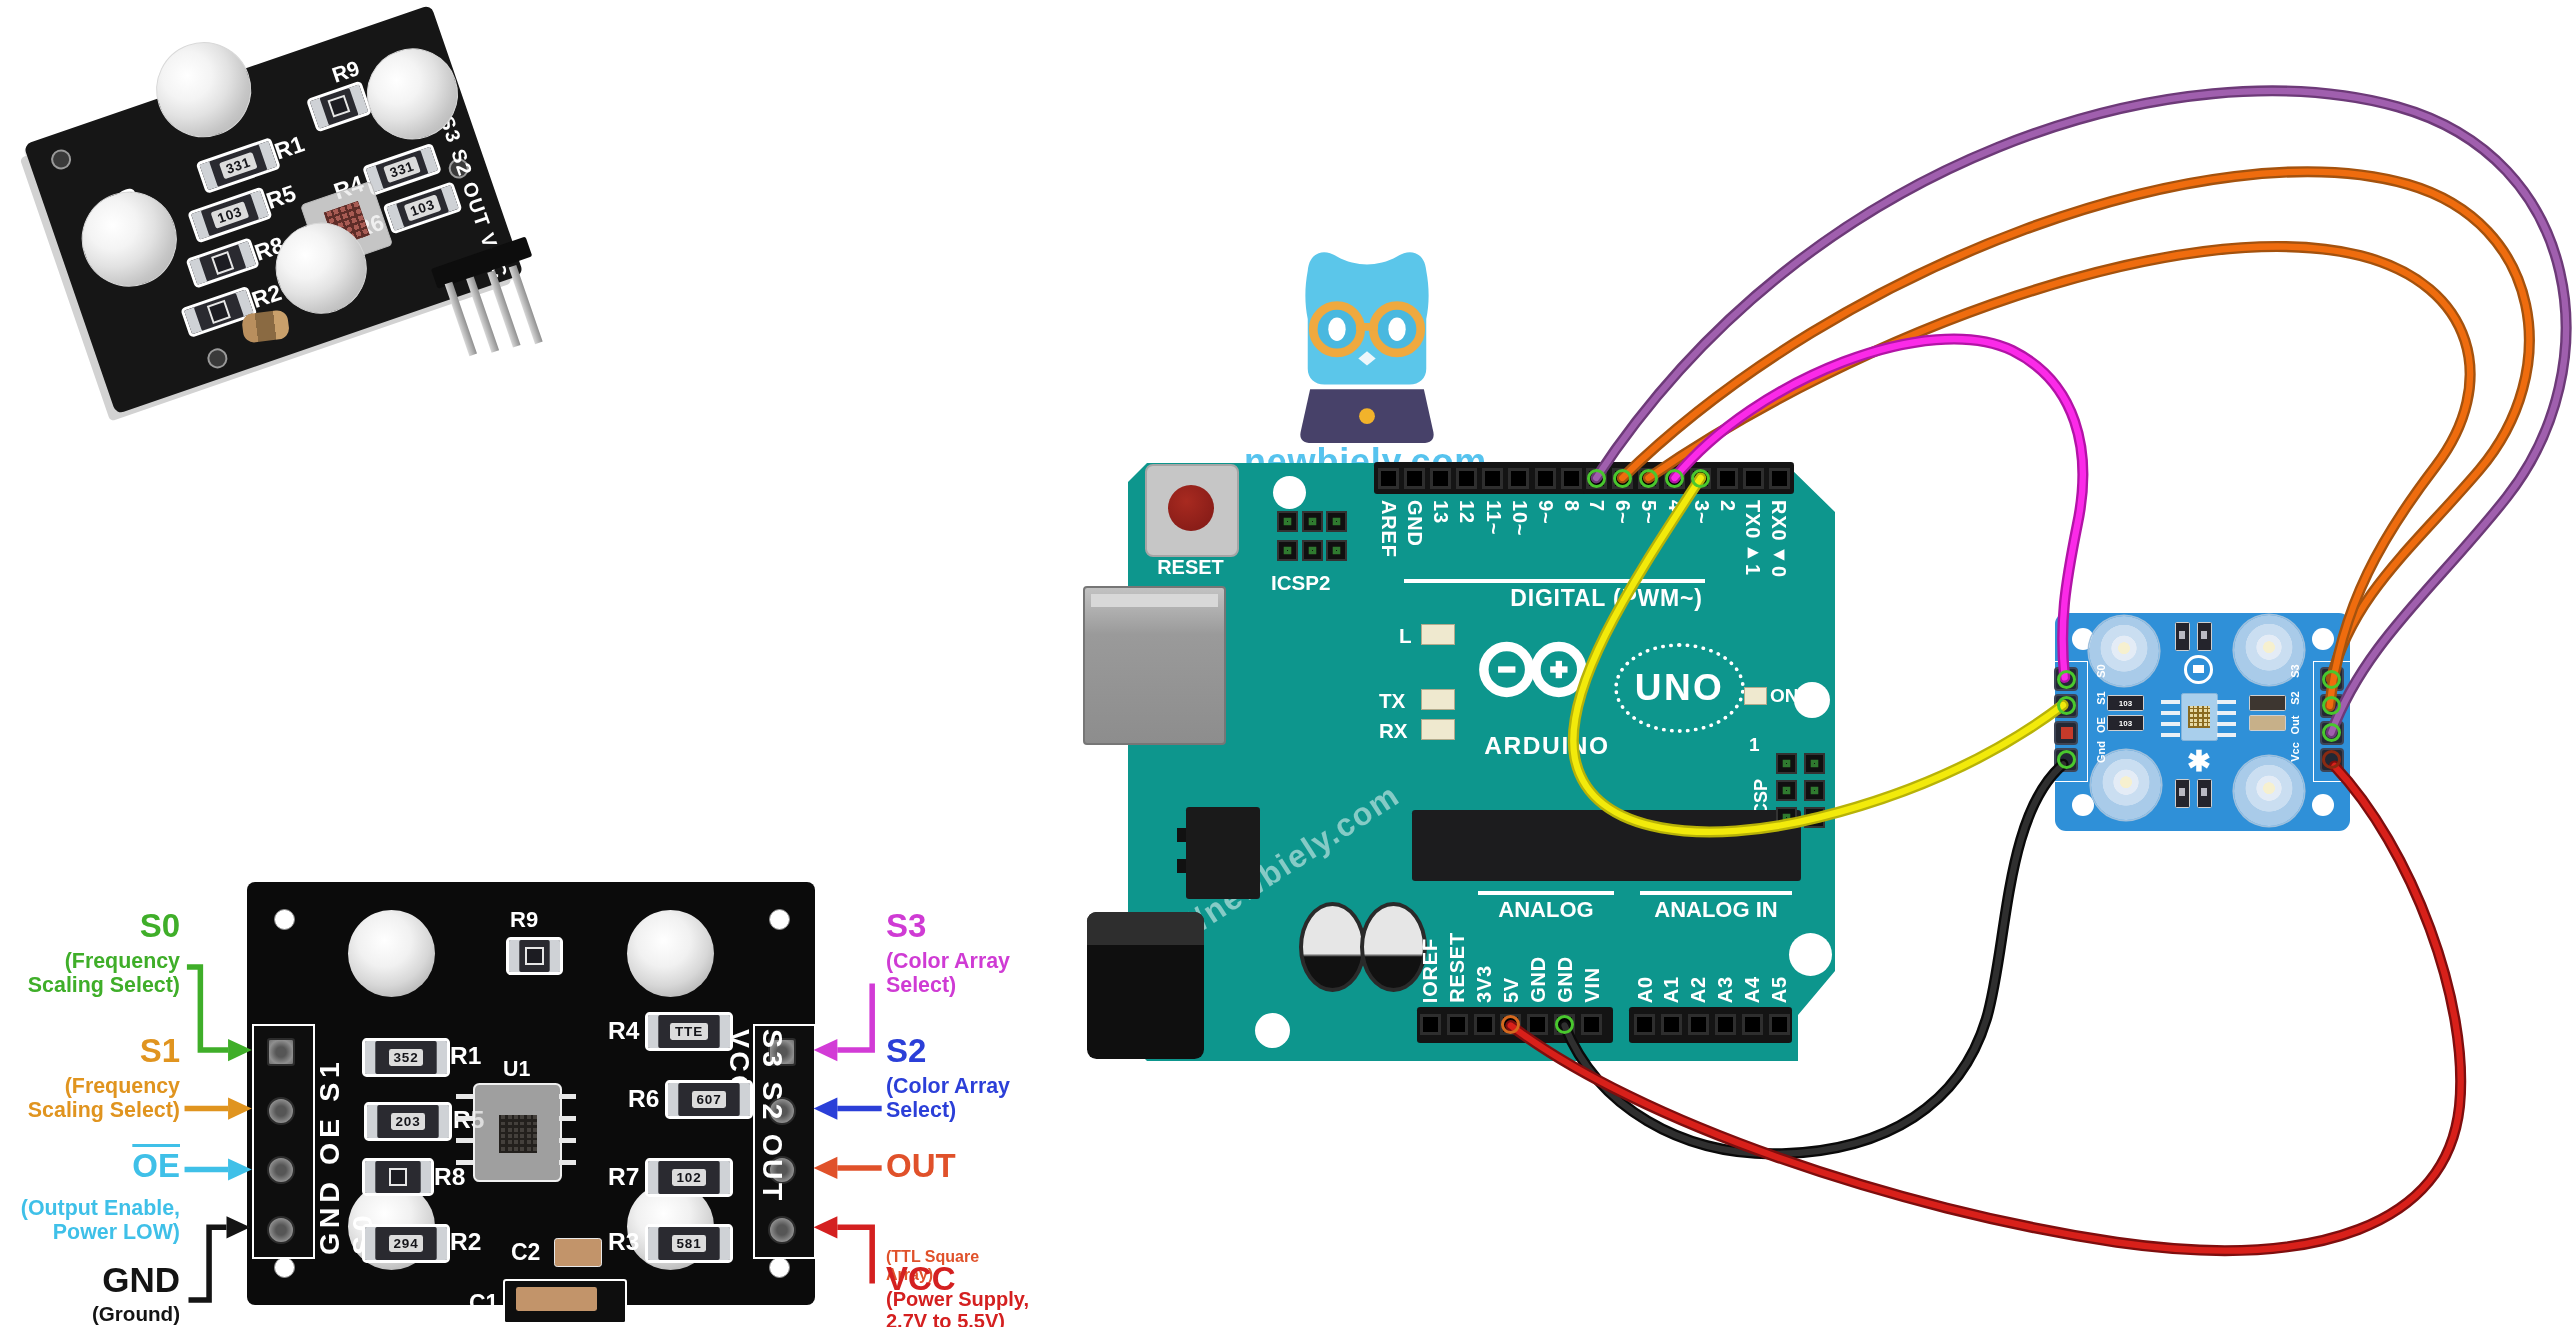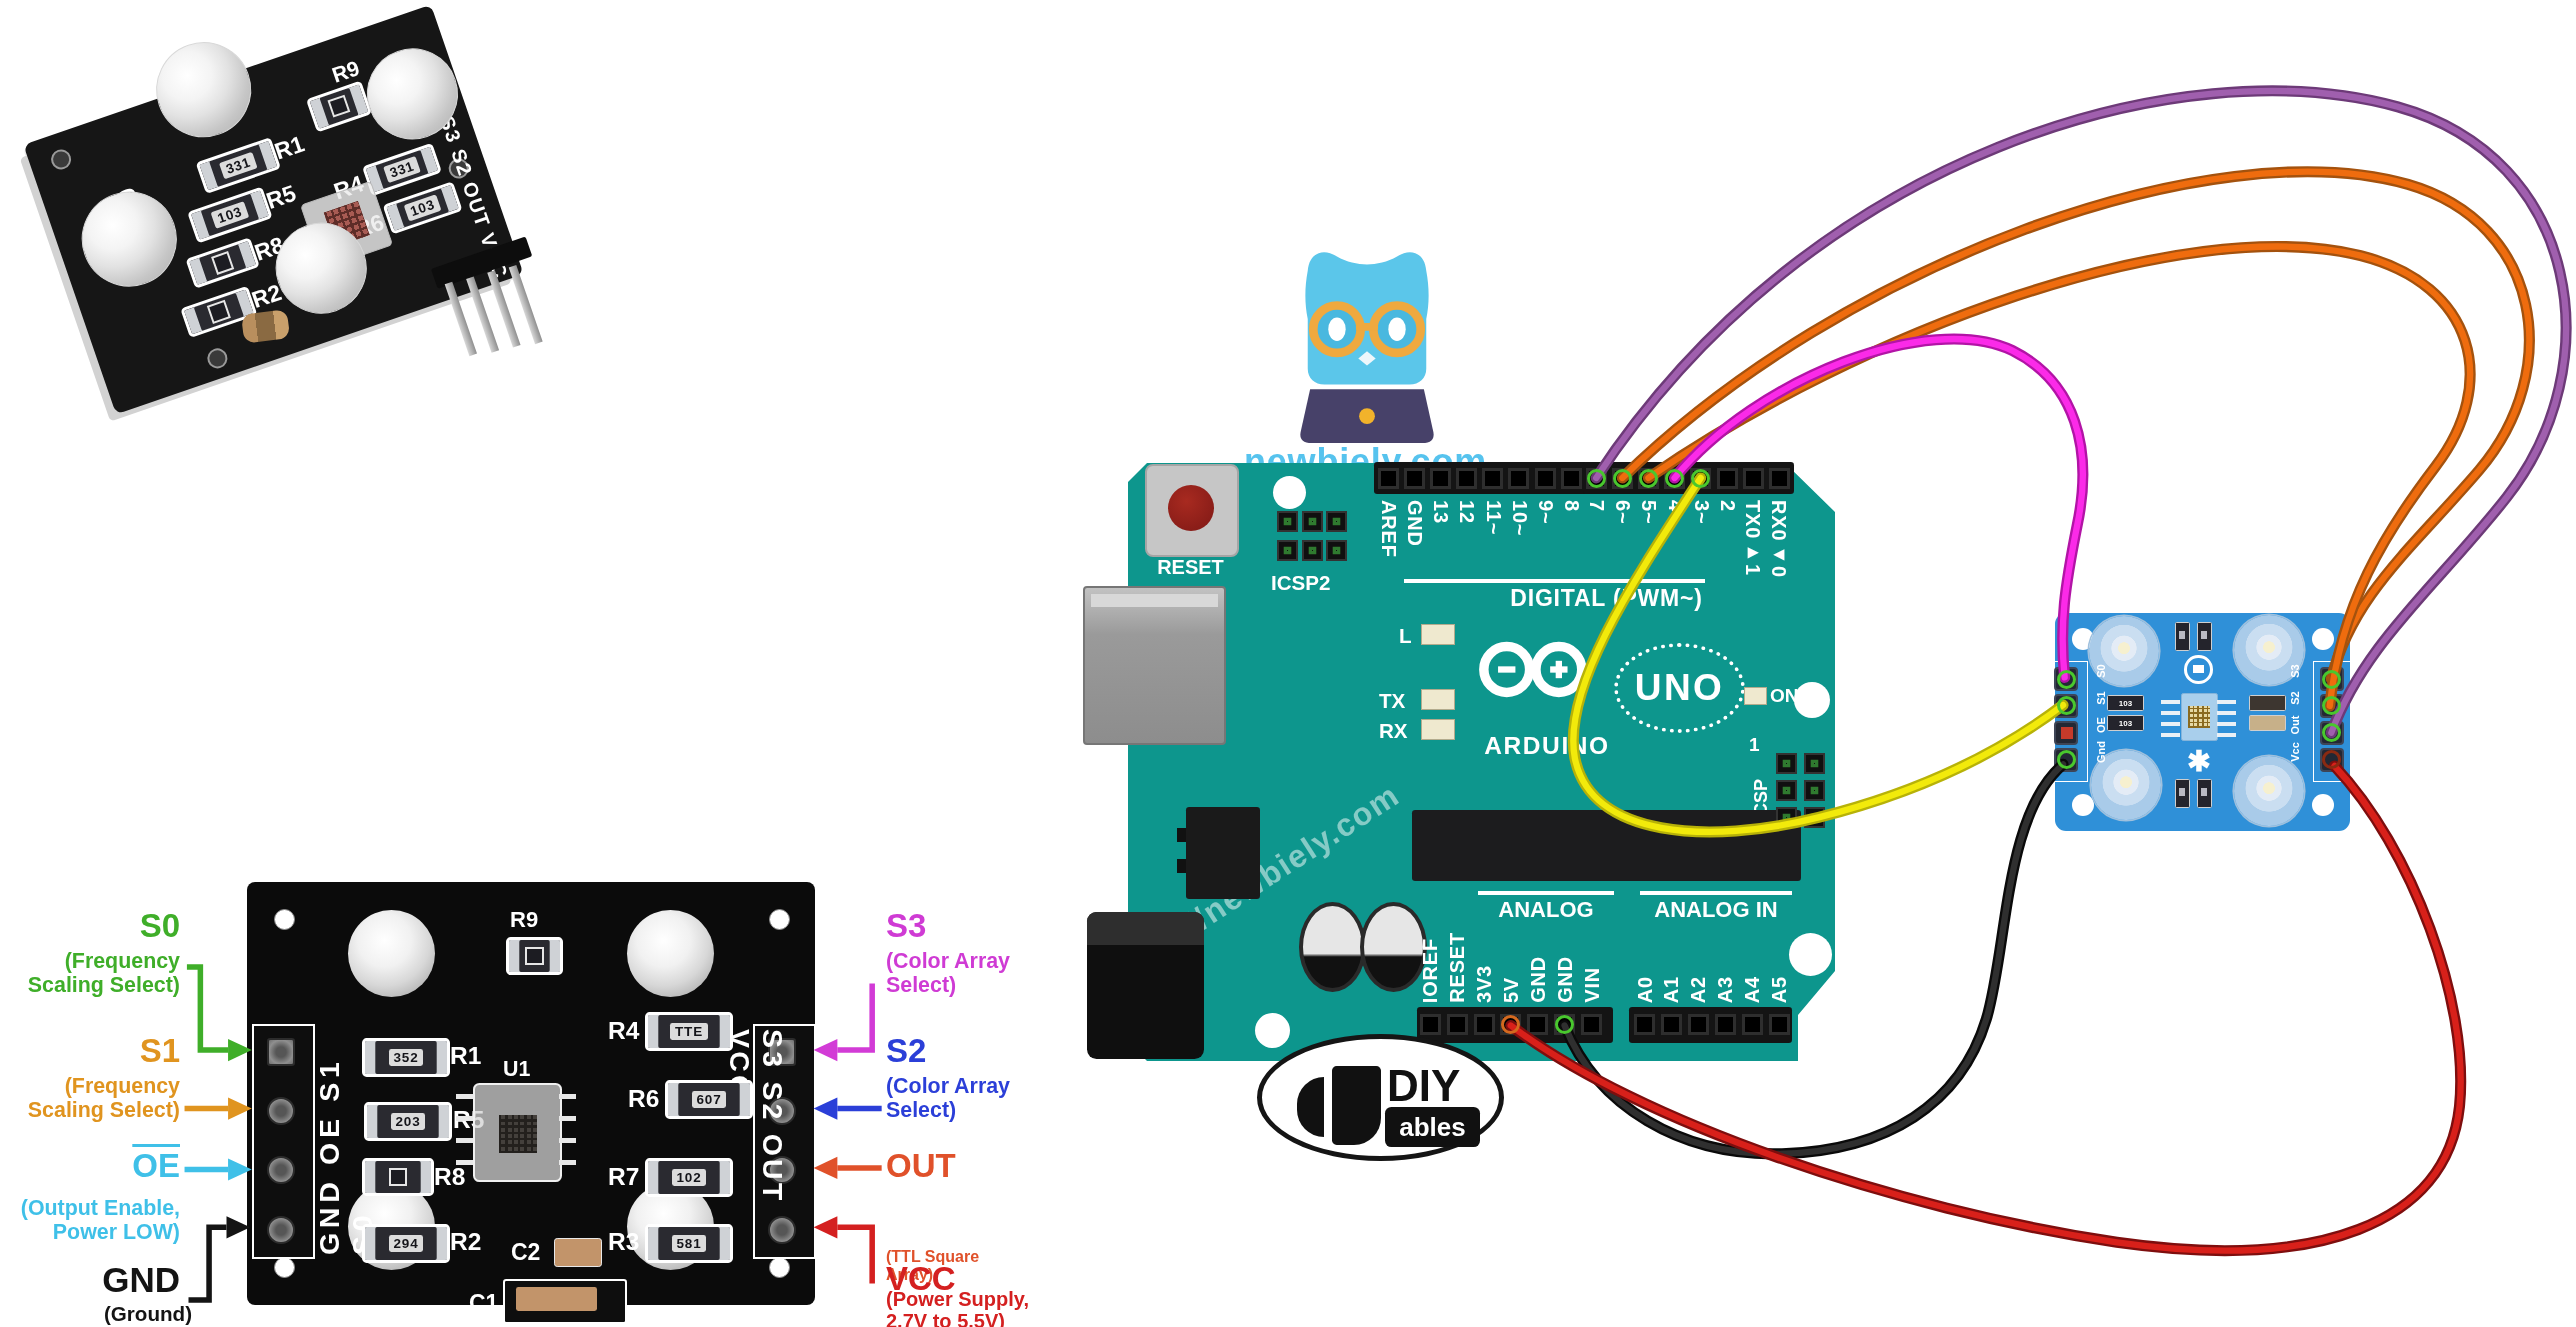--- a/index.html
+++ b/index.html
@@ -219,21 +219,21 @@
     <div class="pdesc" style="left: 0px; top: 1075px; width: 180px; text-align: right; font-size: 21.4px; color: rgb(224, 148, 31);">
       <div>(Frequency</div>
         <div>Scaling Select)</div>
       </div>
     <div class="pname ovl" style="left: 0px; top: 1149px; width: 180px; text-align: right; font-size: 33px; color: rgb(63, 192, 232);">OE</div>
     <div class="pdesc" style="left: 0px; top: 1197px; width: 180px; text-align: right; font-size: 21.4px; color: rgb(63, 192, 232);">
       <div>(Output Enable,</div>
         <div>Power LOW)</div>
       </div>
     <div class="pname" style="left: 0px; top: 1262px; width: 180px; text-align: right; font-size: 35px; color: rgb(20, 20, 20);">GND</div>
-    <div class="pdesc" style="left: 12px; top: 1302px; width: 180px; text-align: right; font-size: 20.6px; color: rgb(20, 20, 20);">
+    <div class="pdesc" style="left: 0px; top: 1302px; width: 180px; text-align: right; font-size: 20.6px; color: rgb(20, 20, 20);">
       <div>(Ground)</div>
       </div>
   </div>
 
   <div>
     <div class="pname" style="left: 886px; top: 909px; font-size: 33px; color: rgb(207, 59, 212);">S3</div>
     <div class="pdesc" style="left: 886px; top: 950px; font-size: 21.4px; color: rgb(207, 59, 212);">
       <div>(Color Array</div>
         <div>Select)</div>
       </div>
@@ -493,28 +493,20 @@
   <div class="ring" style="left:1501px;top:1015px;border-color:#d4691f;"></div>
   <div class="ring" style="left:1555px;top:1015px;"></div>
   <div class="ring" style="left:2057px;top:670px;"></div>
   <div class="ring" style="left:2057px;top:696px;"></div>
   <div class="ring" style="left:2057px;top:750px;"></div>
   <div class="ring" style="left:2322px;top:670px;"></div>
   <div class="ring" style="left:2322px;top:696px;"></div>
   <div class="ring" style="left:2322px;top:723px;"></div>
   <div class="ring" style="left:2322px;top:750px;border-color:#8a2a12;"></div>
 
-  <div class="abs" style="left:1257px;top:1034px;width:247px;height:127px;border:5.5px solid #151515;border-radius:50%;background:#fff;box-sizing:border-box;">
-    <div class="abs" style="left:35px;top:38px;width:27px;height:60px;background:#111;border-radius:32px 0 0 32px;"></div>
-    <div class="abs" style="left:70px;top:27px;width:49px;height:79px;background:#111;border-radius:4.7px 4.7px 27px 4.7px;"></div>
-    <div class="abs b" style="left:125px;top:22px;font-size:44px;color:#111;">DIY</div>
-    <div class="abs ctr" style="left:123px;top:68px;width:95px;height:40px;background:#111;border-radius:6.3px;">
-      <span class="b" style="color:#fff;font-size:26px;">ables</span>
-    </div>
-  </div>
 
 <div class="genpin" style="position: absolute; width: 20.6px; height: 20.6px; left: 1277px; top: 511px; background: rgb(16, 16, 16); border: 2.4px solid rgb(51, 51, 51); box-shadow: rgb(16, 16, 16) 0px 0px 0px 4.7px inset, rgb(47, 122, 47) 0px 0px 0px 8px inset;"></div>
     <div class="genpin" style="position: absolute; width: 20.6px; height: 20.6px; left: 1302px; top: 511px; background: rgb(16, 16, 16); border: 2.4px solid rgb(51, 51, 51); box-shadow: rgb(16, 16, 16) 0px 0px 0px 4.7px inset, rgb(47, 122, 47) 0px 0px 0px 8px inset;"></div>
     <div class="genpin" style="position: absolute; width: 20.6px; height: 20.6px; left: 1326px; top: 511px; background: rgb(16, 16, 16); border: 2.4px solid rgb(51, 51, 51); box-shadow: rgb(16, 16, 16) 0px 0px 0px 4.7px inset, rgb(47, 122, 47) 0px 0px 0px 8px inset;"></div>
     <div class="genpin" style="position: absolute; width: 20.6px; height: 20.6px; left: 1277px; top: 540px; background: rgb(16, 16, 16); border: 2.4px solid rgb(51, 51, 51); box-shadow: rgb(16, 16, 16) 0px 0px 0px 4.7px inset, rgb(47, 122, 47) 0px 0px 0px 8px inset;"></div>
     <div class="genpin" style="position: absolute; width: 20.6px; height: 20.6px; left: 1302px; top: 540px; background: rgb(16, 16, 16); border: 2.4px solid rgb(51, 51, 51); box-shadow: rgb(16, 16, 16) 0px 0px 0px 4.7px inset, rgb(47, 122, 47) 0px 0px 0px 8px inset;"></div>
     <div class="genpin" style="position: absolute; width: 20.6px; height: 20.6px; left: 1326px; top: 540px; background: rgb(16, 16, 16); border: 2.4px solid rgb(51, 51, 51); box-shadow: rgb(16, 16, 16) 0px 0px 0px 4.7px inset, rgb(47, 122, 47) 0px 0px 0px 8px inset;"></div>
     <div class="genpin" style="position: absolute; width: 20.6px; height: 20.6px; left: 1378px; top: 468px; background: rgb(0, 0, 0); border: 3.2px solid rgb(46, 46, 46);"></div>
     <div class="genpin" style="position: absolute; width: 20.6px; height: 20.6px; left: 1404px; top: 468px; background: rgb(0, 0, 0); border: 3.2px solid rgb(46, 46, 46);"></div>
     <div class="genpin" style="position: absolute; width: 20.6px; height: 20.6px; left: 1430px; top: 468px; background: rgb(0, 0, 0); border: 3.2px solid rgb(46, 46, 46);"></div>

